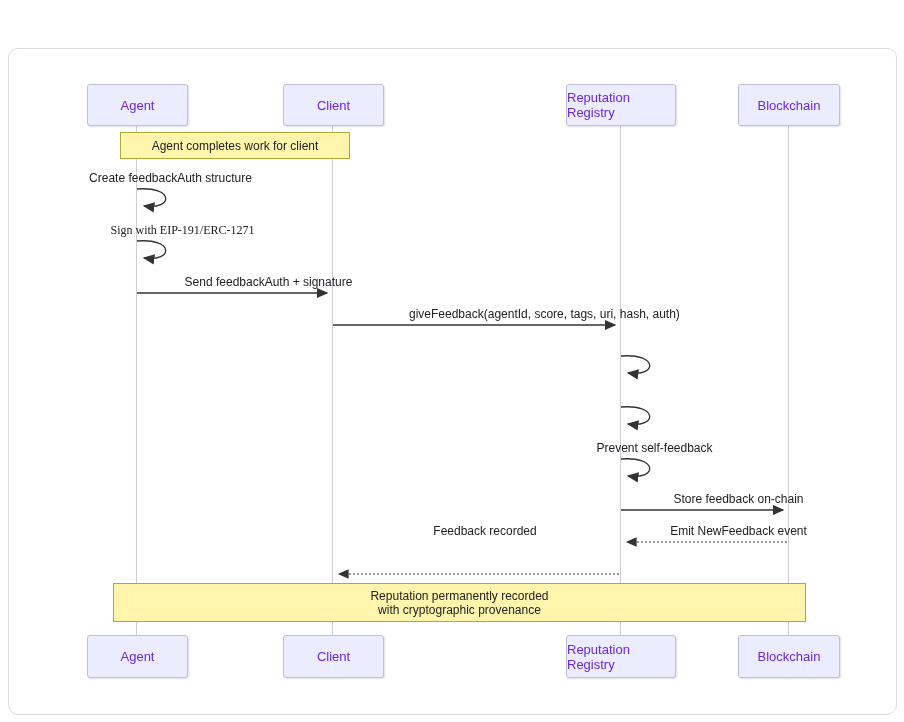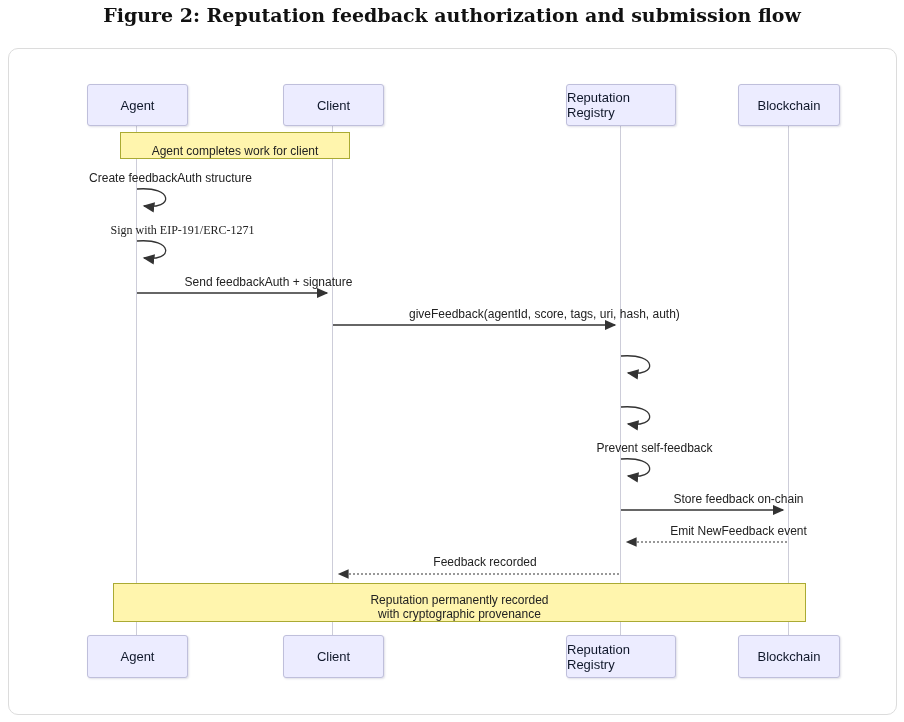--- a/index.html
+++ b/index.html
@@ -13,39 +13,38 @@
   }
   .container {
     position:absolute; left:8px; top:48px; width:887px; height:665px;
     background:#ffffff; border:1px solid #dcdcdc; border-radius:10px;
   }
   .lifeline { position:absolute; width:1px; background:#cdcdd9; z-index:1; }
   .actor {
     position:absolute; height:40px; background:#ececff; border:1px solid #bfbfdb;
     border-radius:3px; box-shadow:1px 1px 2px rgba(80,80,120,0.18);
     display:flex; align-items:center; justify-content:center;
-    font-size:13px; color:#0f172a; z-index:4;
+    font-size:13px; color:#6d28d9; z-index:4;
   }
   .note {
     position:absolute; background:#fff5ad; border:1px solid #aaaa33;
-    display:flex; flex-direction:column; align-items:center; justify-content:flex-end;
+    display:flex; flex-direction:column; align-items:center; justify-content:center;
     font-size:12px; color:#222; z-index:3; line-height:14px;
   }
   .msg-label {
     position:absolute; font-size:12px; color:#222; text-align:center; z-index:3;
     line-height:14px; white-space:nowrap;margin-left:34px;
   }
   svg.overlay { position:absolute; left:0; top:0; z-index:2; pointer-events:none; }
 </style>
 </head>
 <body>
 
 <div class="stage">
 
-  <div class="fig-title">Figure 2: Reputation feedback authorization and submission flow</div>
 
   <div class="container"></div>
 
   <div class="lifeline" style="left:136px; top:124px; height:511px;"></div>
   <div class="lifeline" style="left:332px; top:124px; height:511px;"></div>
   <div class="lifeline" style="left:620px; top:124px; height:511px;"></div>
   <div class="lifeline" style="left:788px; top:124px; height:511px;"></div>
 
   <div class="actor" style="left:87px;  top:84px; width:99px;">
       <span>Agent</span>
@@ -64,21 +63,21 @@
     <span>Agent completes work for client</span>
   </div>
 
   <div class="msg-label" style="left:0px;   top:171px; width:273px;">Create feedbackAuth structure</div>
   <div class="msg-label" style="left:12px;   top:223px; width:273px;font-family:Liberation Serif, serif;">Sign with EIP-191/ERC-1271</div>
   <div class="msg-label" style="left:136px; top:275px; width:197px;">Send feedbackAuth + signature</div>
   <div class="msg-label" style="left:332px; top:307px; width:236px;padding-left:43px;">giveFeedback(agentId, score, tags, uri, hash, auth)</div>
   <div class="msg-label" style="left:480px; top:441px; width:281px;">Prevent self-feedback</div>
   <div class="msg-label" style="left:620px; top:492px; width:169px;">Store feedback on-chain</div>
   <div class="msg-label" style="left:620px; top:524px; width:169px;">Emit NewFeedback event</div>
-  <div class="msg-label" style="left:332px; top:555px; width:238px;">Feedback recorded</div>
+  <div class="msg-label" style="left:332px; top:524px; width:238px;">Feedback recorded</div>
 
   <svg class="overlay" width="904" height="722" viewBox="0 0 904 722">
     <defs>
       <marker id="ah" markerWidth="10" markerHeight="8" refX="8" refY="4" orient="auto">
         <path d="M0,0 L9,4 L0,8 z" fill="#333"></path>
       </marker>
     </defs>
     <path d="M137,189 C174,186 174,210 144,206" fill="none" stroke="#333" stroke-width="1.3" marker-end="url(#ah)"></path>
     <path d="M137,241 C174,238 174,262 144,258" fill="none" stroke="#333" stroke-width="1.3" marker-end="url(#ah)"></path>
     <line x1="137" y1="293" x2="327" y2="293" stroke="#333" stroke-width="1.3" marker-end="url(#ah)"></line>

